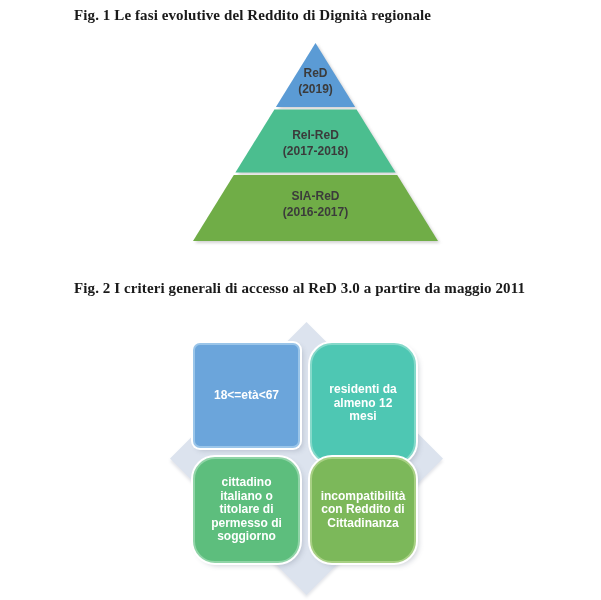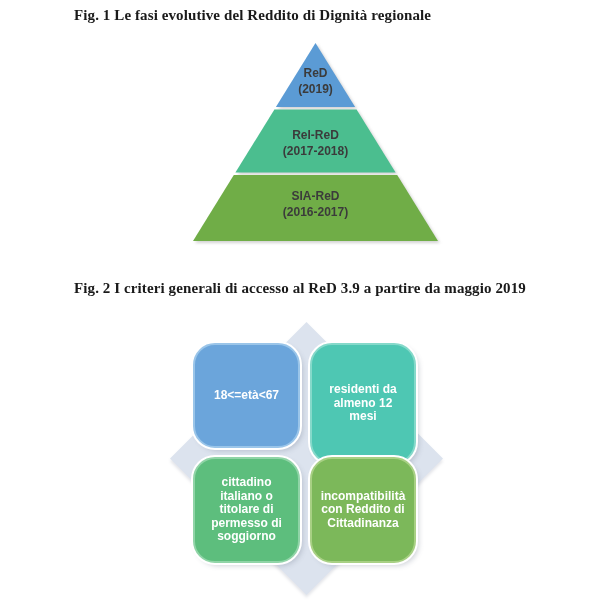--- a/index.html
+++ b/index.html
@@ -84,25 +84,25 @@
     <text x="129.5" y="37" fill="#3B3B3B">ReD</text>
     <text x="129.5" y="53" fill="#3B3B3B">(2019)</text>
 
     <text x="129.5" y="99" fill="#3B3B3B">ReI-ReD</text>
     <text x="129.5" y="115" fill="#3B3B3B">(2017-2018)</text>
 
     <text x="129.5" y="160" fill="#3B3B3B">SIA-ReD</text>
     <text x="129.5" y="176" fill="#3B3B3B">(2016-2017)</text>
   </svg>
 
-  <p class="fig-caption fig2-caption">Fig. 2 I criteri generali di accesso al ReD 3.9 a partire da maggio 2019</p>
+  <p class="fig-caption fig2-caption">Fig. 2 I criteri generali di accesso al ReD 3.0 a partire da maggio 2011</p>
 
   <div class="diamond" style="background-color: rgb(220, 227, 238);"></div>
 
-  <div class="criteria-box box-tl" style="background-color: rgb(107, 165, 219); border-color: rgb(154, 197, 233);">
+  <div class="criteria-box box-tl" style="background-color: rgb(107, 165, 219); border-color: rgb(154, 197, 233); border-radius: 7px;">
     <span>18&lt;=età&lt;67</span>
   </div>
 
   <div class="criteria-box box-tr" style="background-color: rgb(78, 199, 179); border-color: rgb(133, 217, 202);">
     <span>residenti da
 almeno 12
 mesi</span>
   </div>
 
   <div class="criteria-box box-br" style="background-color: rgb(124, 184, 90); border-color: rgb(168, 208, 132);">

